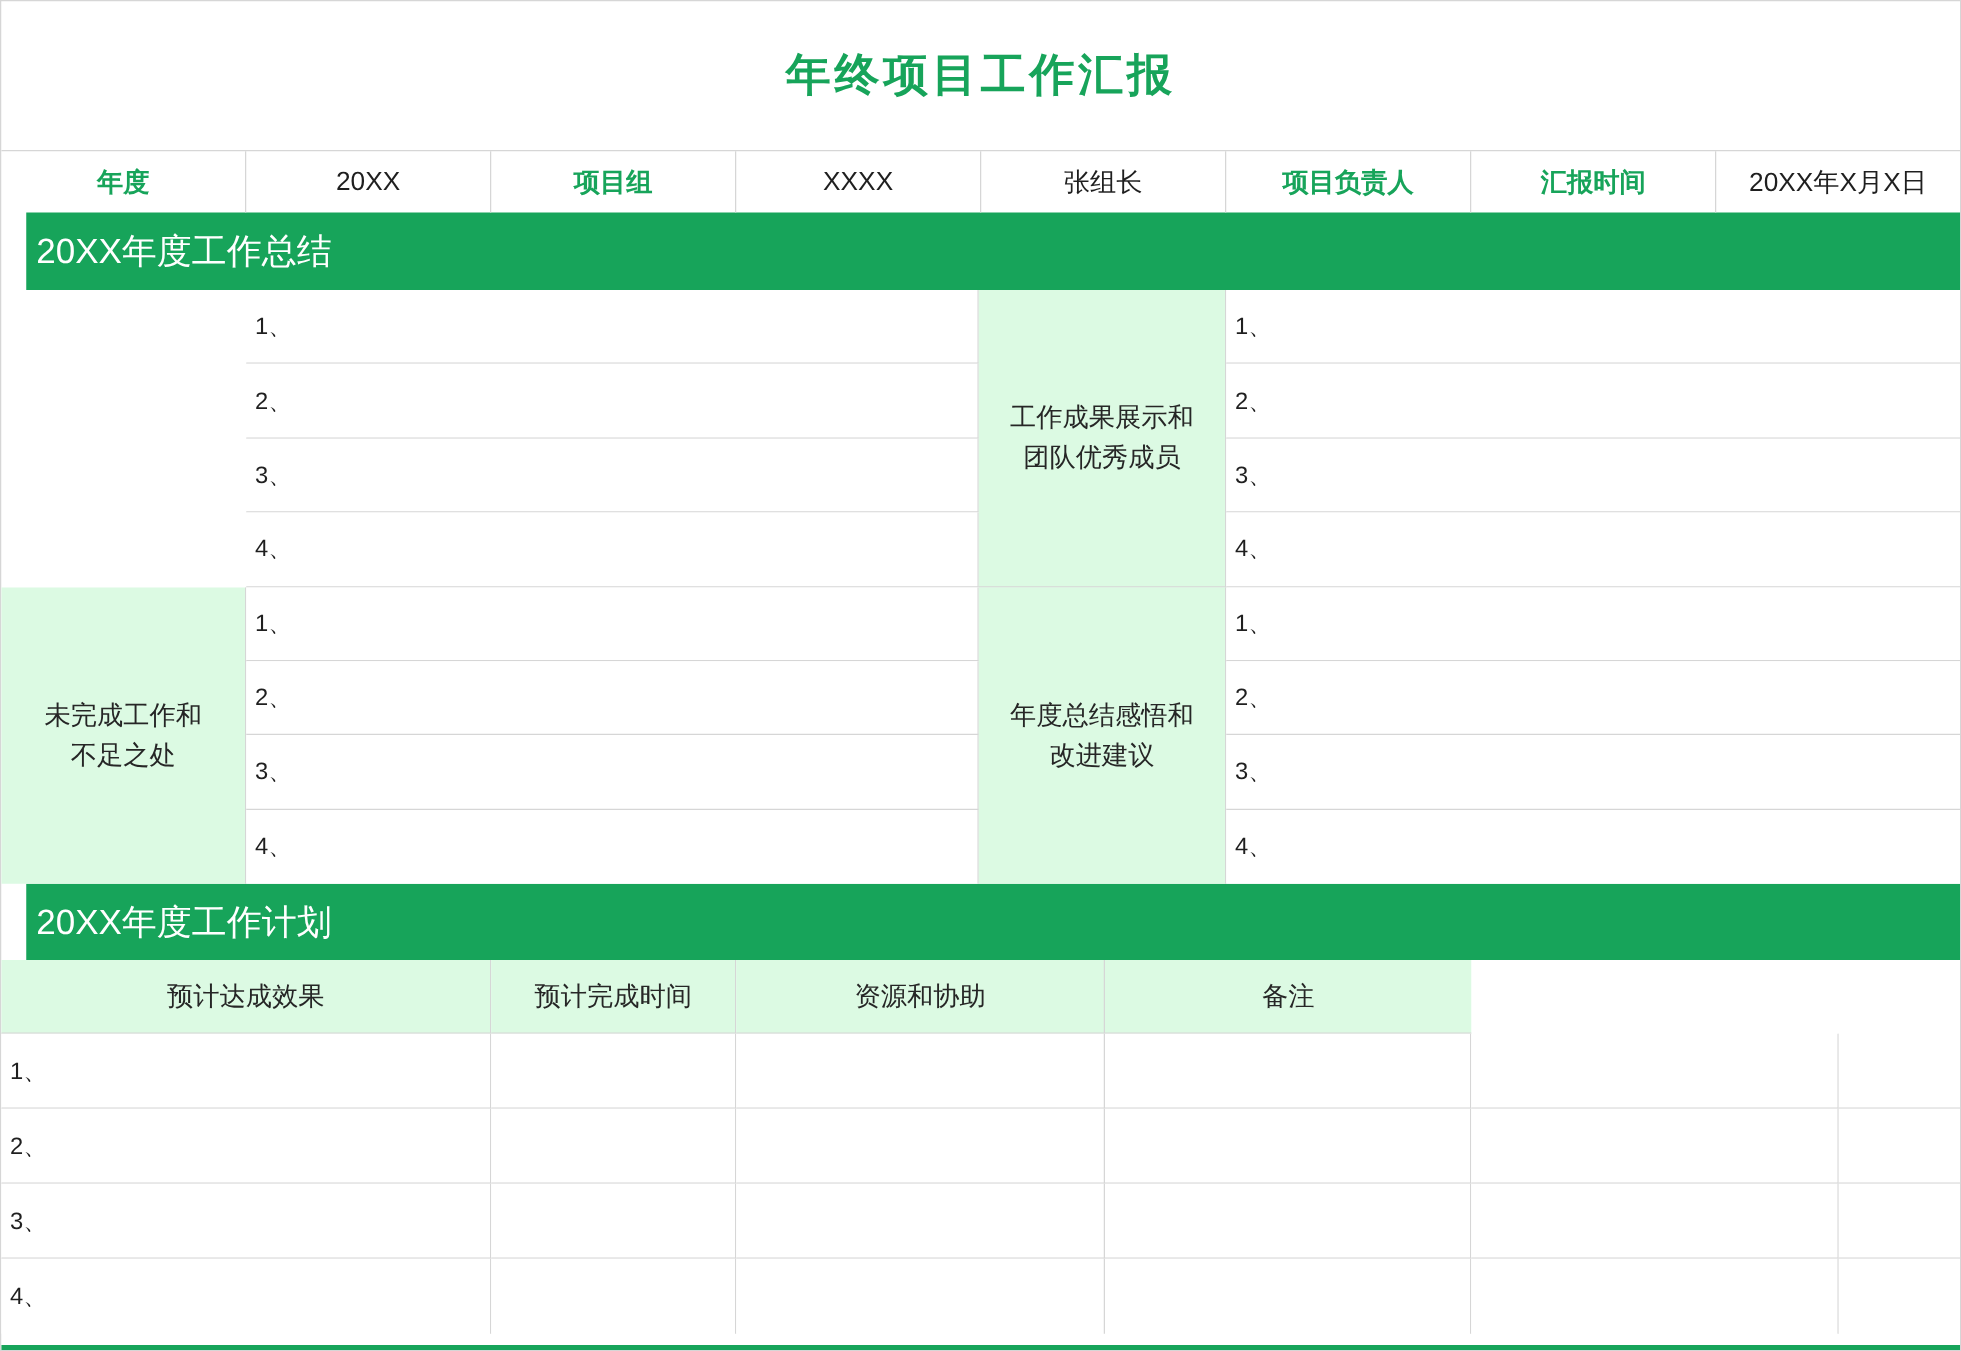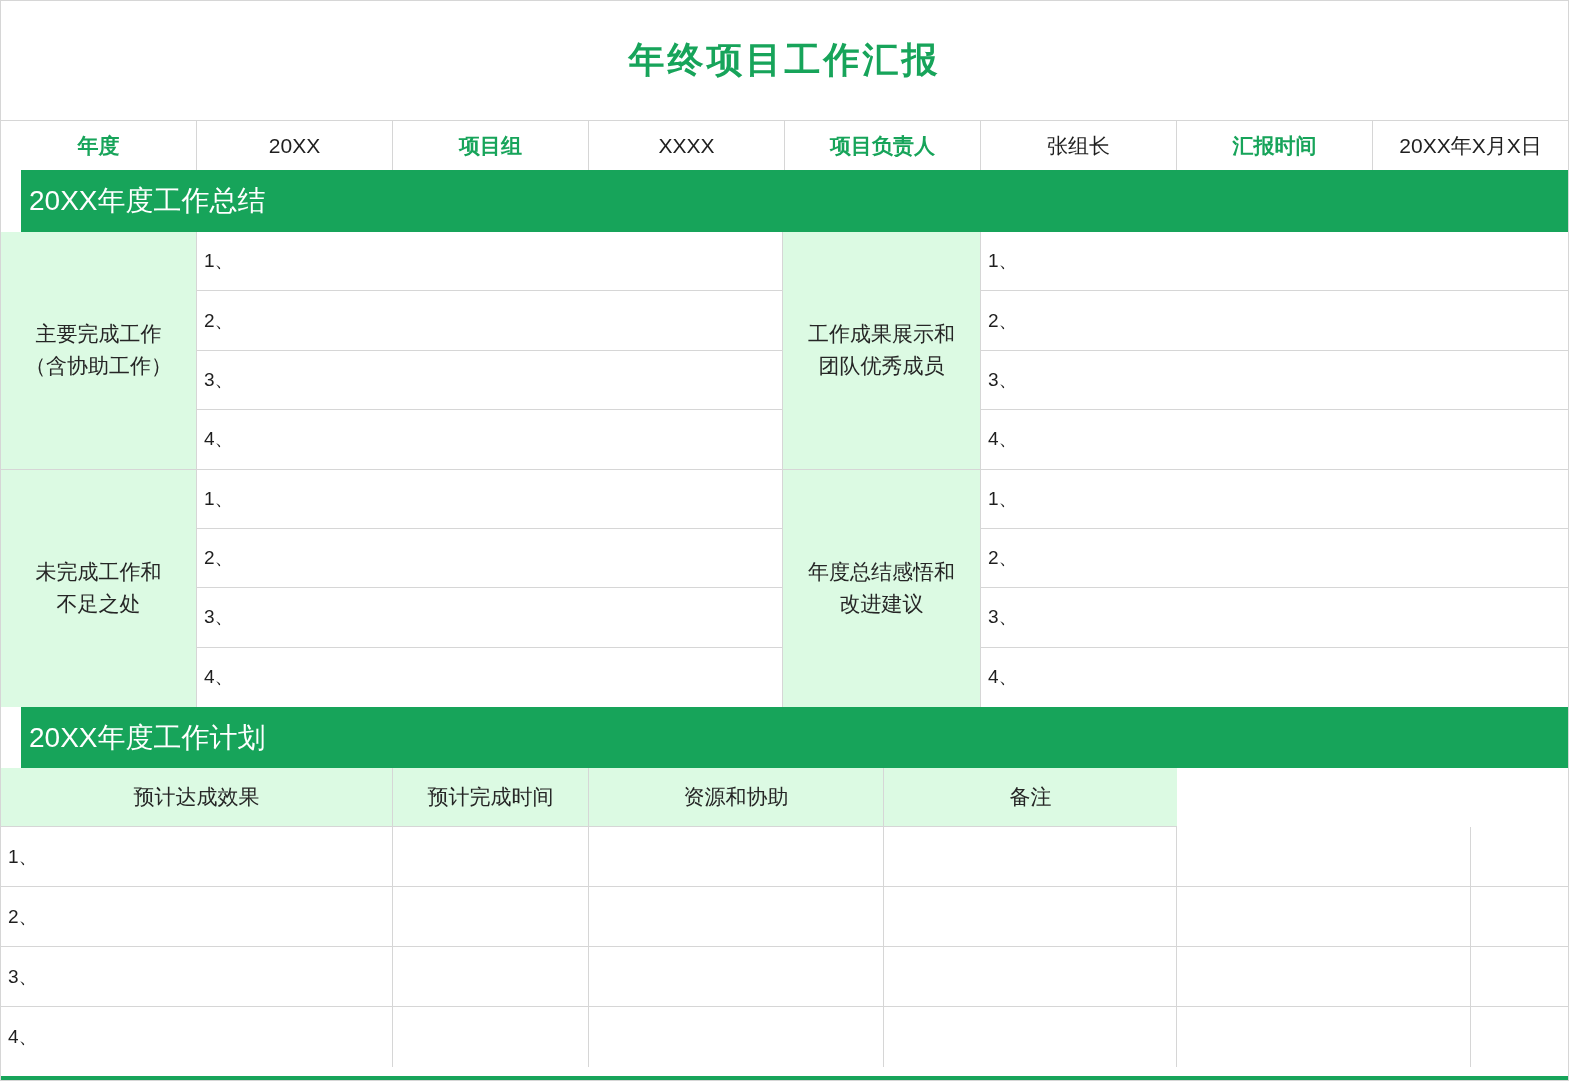--- a/index.html
+++ b/index.html
@@ -93,31 +93,29 @@
 
   <div class="title-row">
     <div class="title">年终项目工作汇报</div>
   </div>
 
   <div class="info-row">
     <div class="info-cell lbl">年度</div>
     <div class="info-cell">20XX</div>
     <div class="info-cell lbl">项目组</div>
     <div class="info-cell">XXXX</div>
+    <div class="info-cell">张组长</div>
     <div class="info-cell lbl">项目负责人</div>
-    <div class="info-cell">张组长</div>
     <div class="info-cell lbl">汇报时间</div>
     <div class="info-cell last">20XX年X月X日</div>
   </div>
 
   <div class="section-bar bar1">20XX年度工作总结</div>
 
   <div class="summary">
-    <div class="sum-label lblA1">主要完成工作
-（含协助工作）</div>
     <div class="sum-item colL" style="grid-row:1">1、</div>
     <div class="sum-item colL" style="grid-row:2">2、</div>
     <div class="sum-item colL" style="grid-row:3">3、</div>
     <div class="sum-item colL" style="grid-row:4">4、</div>
 
     <div class="sum-label lblA2">工作成果展示和
 团队优秀成员</div>
     <div class="sum-item colR" style="grid-row:1">1、</div>
     <div class="sum-item colR" style="grid-row:2">2、</div>
     <div class="sum-item colR" style="grid-row:3">3、</div>

